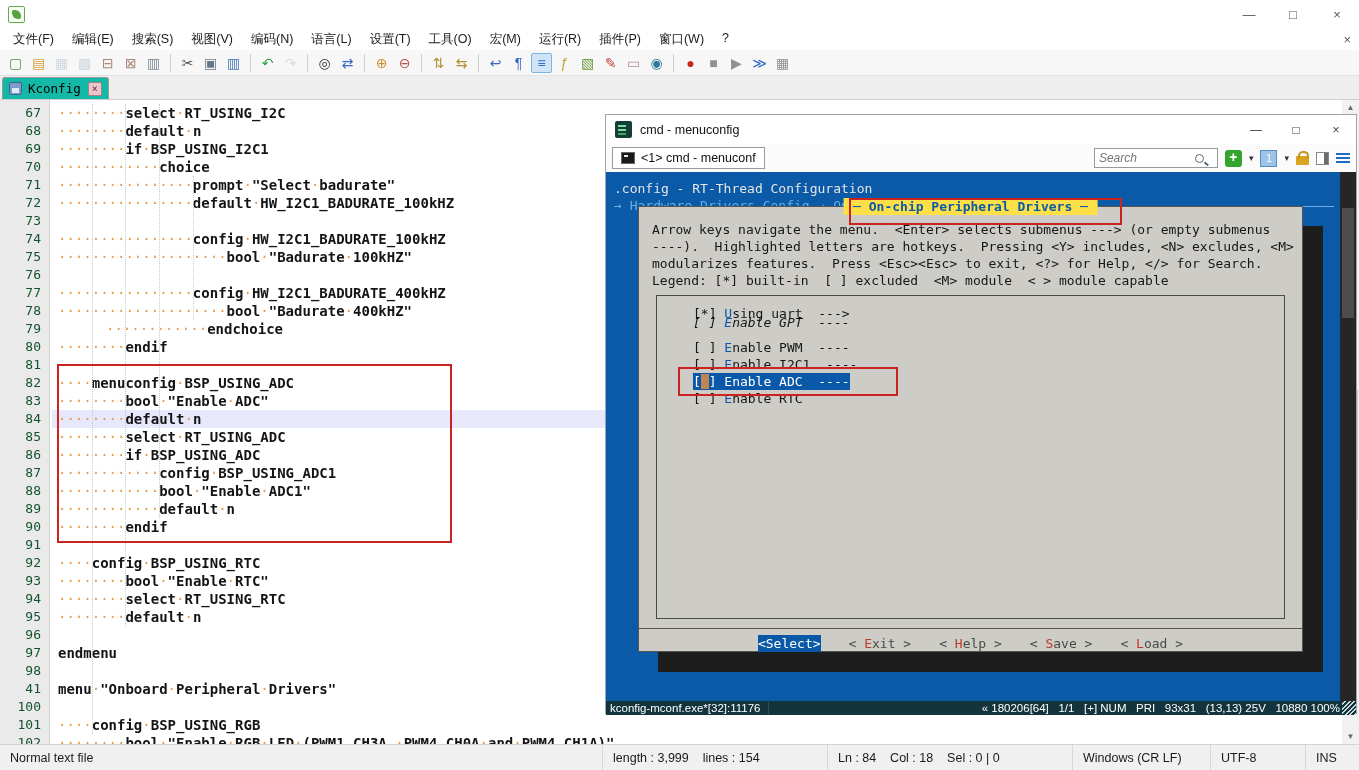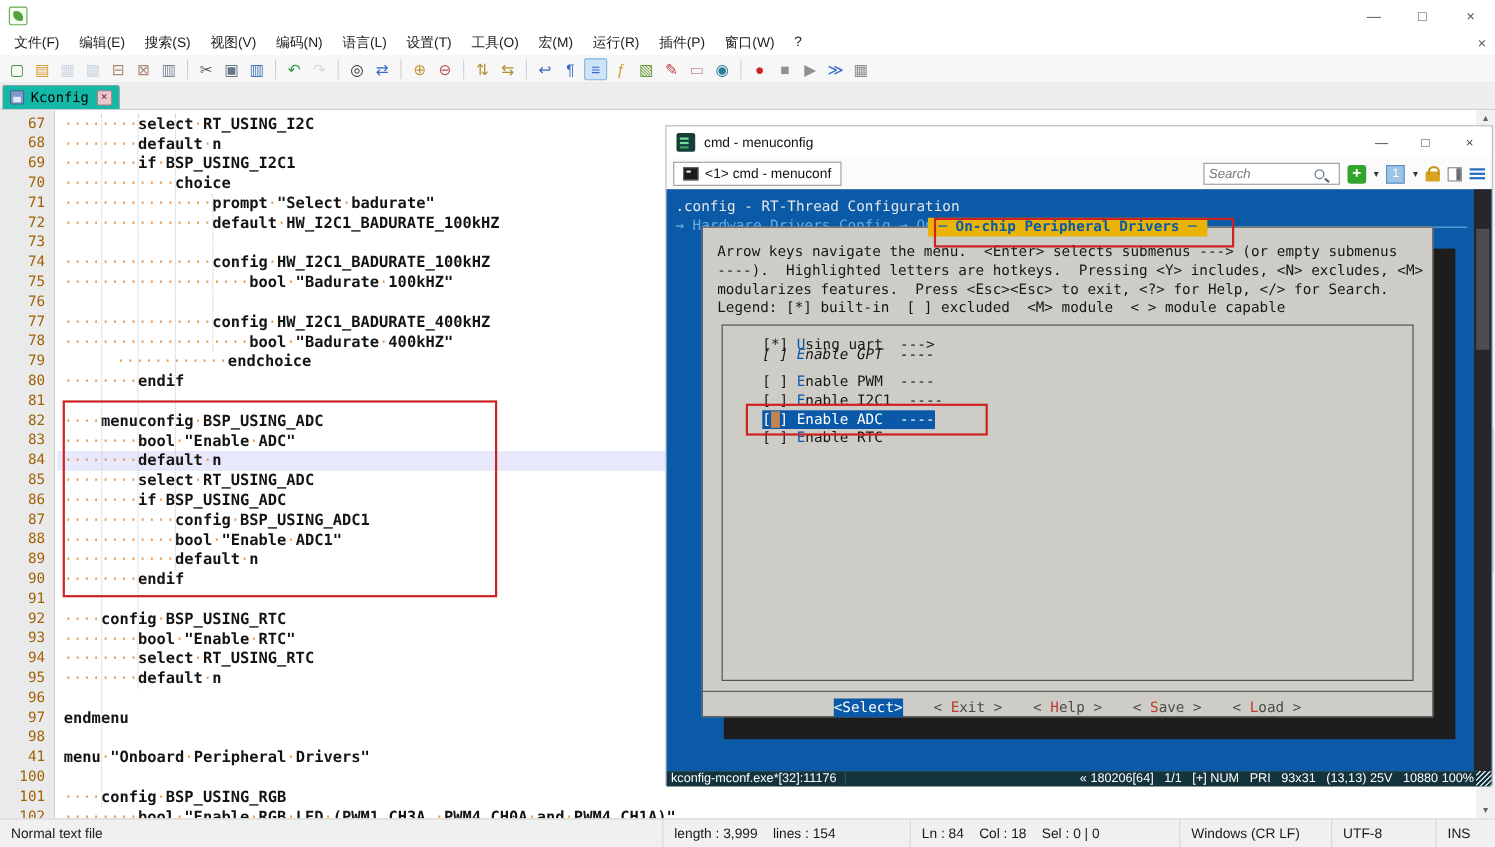--- a/index.html
+++ b/index.html
@@ -37,21 +37,21 @@
   #tab-save-icon { width:13px; height:13px; background:#7d9cc9; border:1px solid #44618c;
     border-radius:2px; margin-right:6px; position:relative; }
   #tab-save-icon::after{ content:""; position:absolute; left:2px; bottom:1px; width:7px; height:5px; background:#dfe9f5;}
   #tab-close { margin-left:7px; color:#7d2430; background:#e7c6cd; border:1px solid #b07d89;
     font-size:10px; width:14px; height:14px; line-height:12px; text-align:center; border-radius:2px; }
 
   
   #editor { left:0; top:100px; width:1359px; height:644px; background:#fff; overflow:hidden; }
   #gutter { left:0; top:0; width:50px; height:644px; background:#eaeaea; border-right:1px solid #d2d2d2; }
   .ln { position:absolute; right:8px; height:18px; line-height:18px; font-size:13px;
-    color:#a16207; font-family:"DejaVu Sans Mono", monospace; }
+    color:#14532d; font-family:"DejaVu Sans Mono", monospace; }
   .code-line { position:absolute; left:58px; height:18px; line-height:18px; white-space:pre;
     font-family:"DejaVu Sans Mono", monospace; font-size:14px; font-weight:600; color:#141414; }
   .code-line .dots { color:#e89a50; font-weight:400; }
   .cur-line { position:absolute; left:52px; width:1290px; height:18px; background:#e8e8fc; }
   .indent-guide { position:absolute; width:0; border-left:1px dotted #c9c9c9; }
 
   
   #npp-vscroll { left:1342px; top:100px; width:17px; height:644px; background:#f1f1f1; z-index:4; }
   .scroll-arrow { position:absolute; left:0; width:17px; height:15px; color:#666; font-size:8px;
     display:flex; align-items:center; justify-content:center; }
@@ -106,21 +106,21 @@
   .con-header { position:absolute; left:8px; white-space:pre; color:#e5e5e5; }
   #breadcrumb-line { position:absolute; top:25px; left:8px; right:22px; display:flex; align-items:center; }
   #breadcrumb-line .txt { color:#69aee0; white-space:pre; }
   #breadcrumb-line .rule { flex:1; border-top:1px solid #69aee0; margin-left:6px; margin-top:1px; }
   #conemu-vscroll { position:absolute; right:0; top:0; width:16px; height:529px; background:#262626; }
   #conemu-vthumb { position:absolute; left:2px; top:36px; width:12px; height:110px; background:#4d4d4d; }
 
   
   #mc-dialog { position:absolute; left:32px; top:34px; width:665px; height:446px; background:#cdccc7;
     border:1px solid #55544f; box-shadow:20px 20px 0 0 #1d1d1d; color:#161616; }
-  #mc-title { position:absolute; top:-9px; left:50%; transform:translateX(-50%); background:#eab308;
+  #mc-title { position:absolute; top:-9px; left:50%; transform:translateX(-50%); background:#fde047;
     padding:0 10px; color:#0a5aa8; font-weight:bold; white-space:pre; }
   #mc-help { position:absolute; left:13px; top:14px; white-space:pre; }
   #mc-list { position:absolute; left:17px; top:88px; width:629px; height:324px; border:1px solid #4a4a46; background:#cdccc7; }
   .mc-item { position:absolute; left:36px; height:17px; white-space:pre; }
   .mc-item .hot { color:#0a5aa8; }
   .mc-item.selected { background:#0a58a8; color:#fff; }
   .mc-item.selected .hot { color:#fff; }
   .mc-cursor { background:#c08552; color:#c08552; }
   #mc-btn-sep { position:absolute; left:0; right:0; top:421px; border-top:1px solid #55544f; }
   #mc-buttons { position:absolute; left:0; top:428px; width:100%; display:flex; justify-content:center; gap:28px; }

